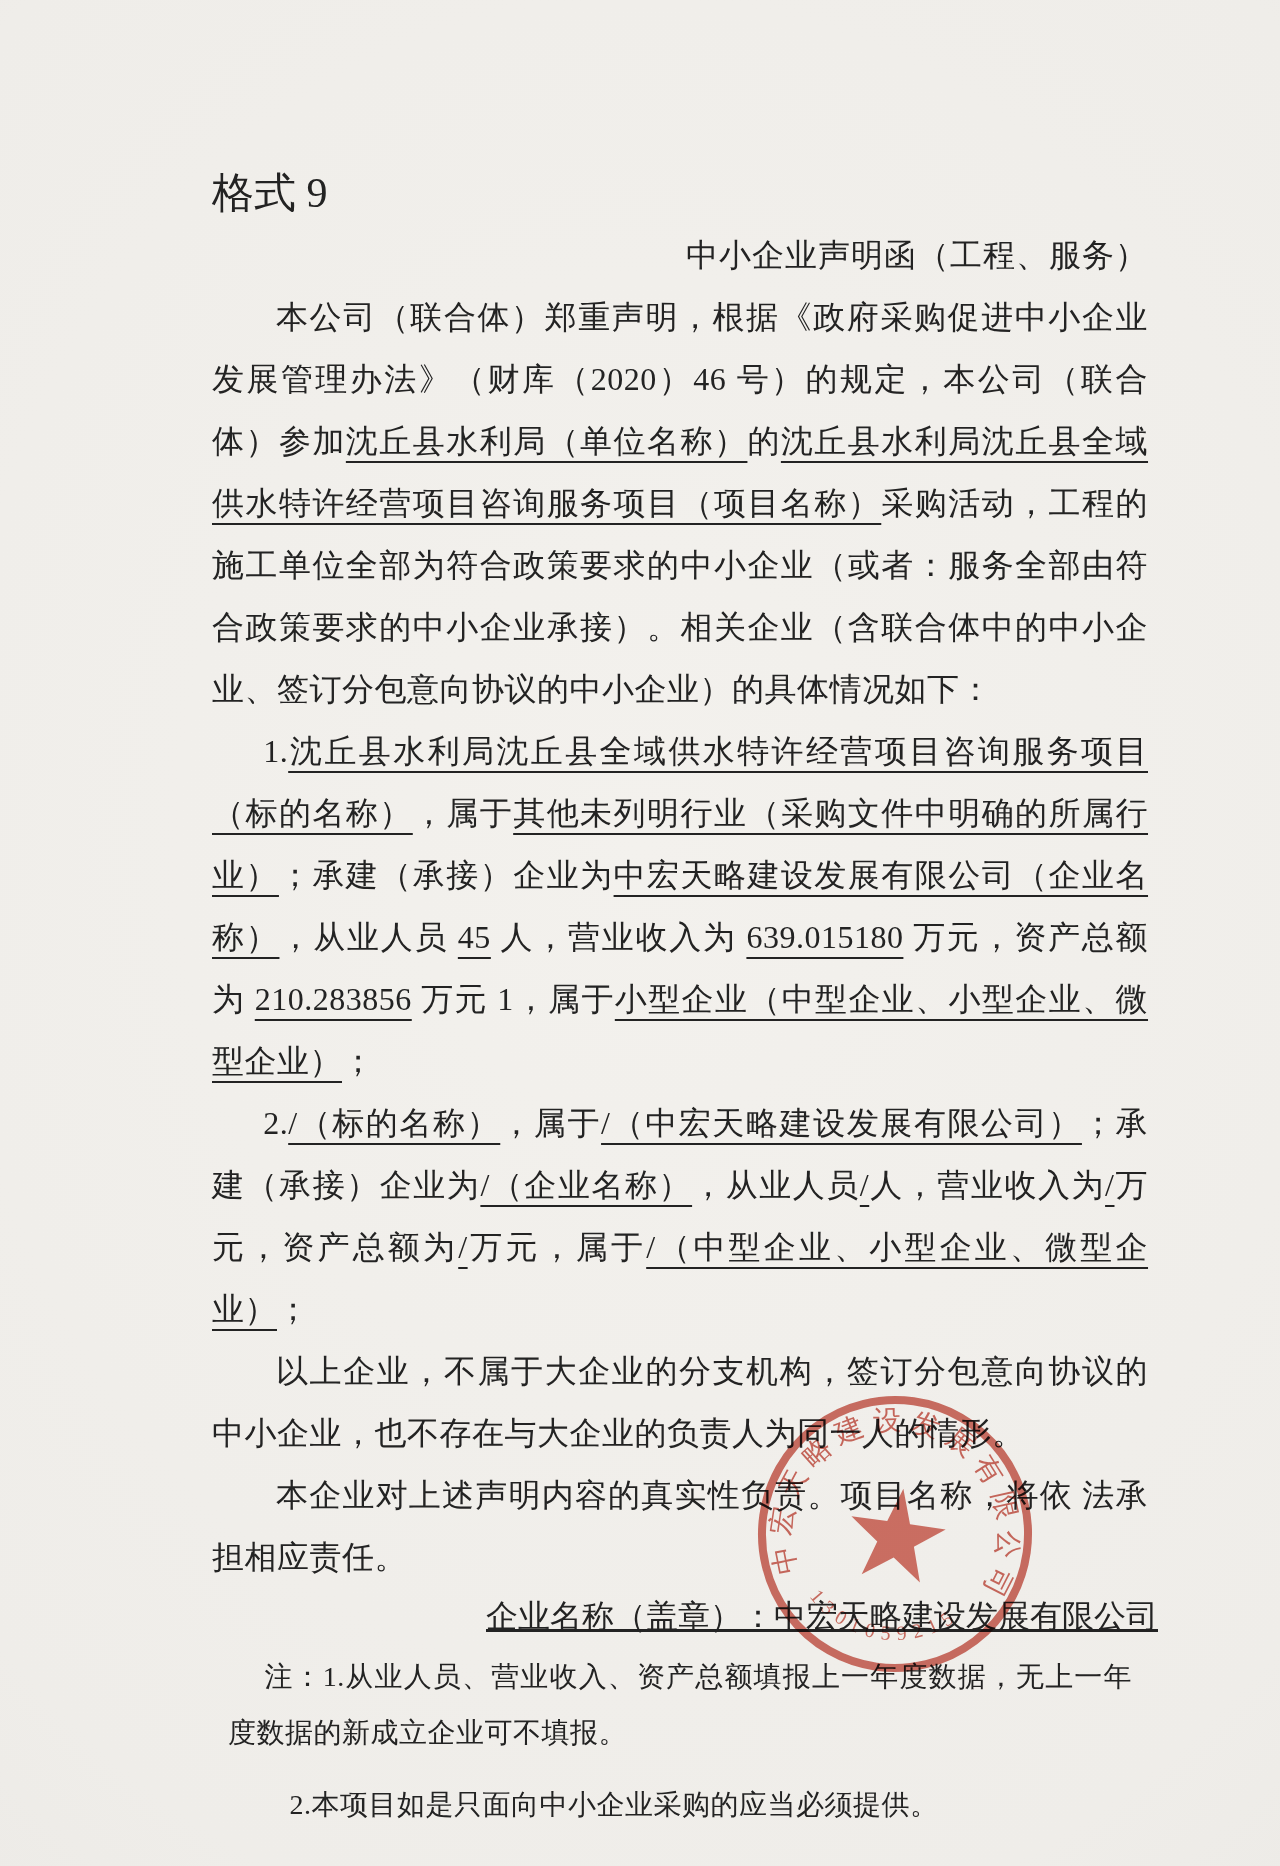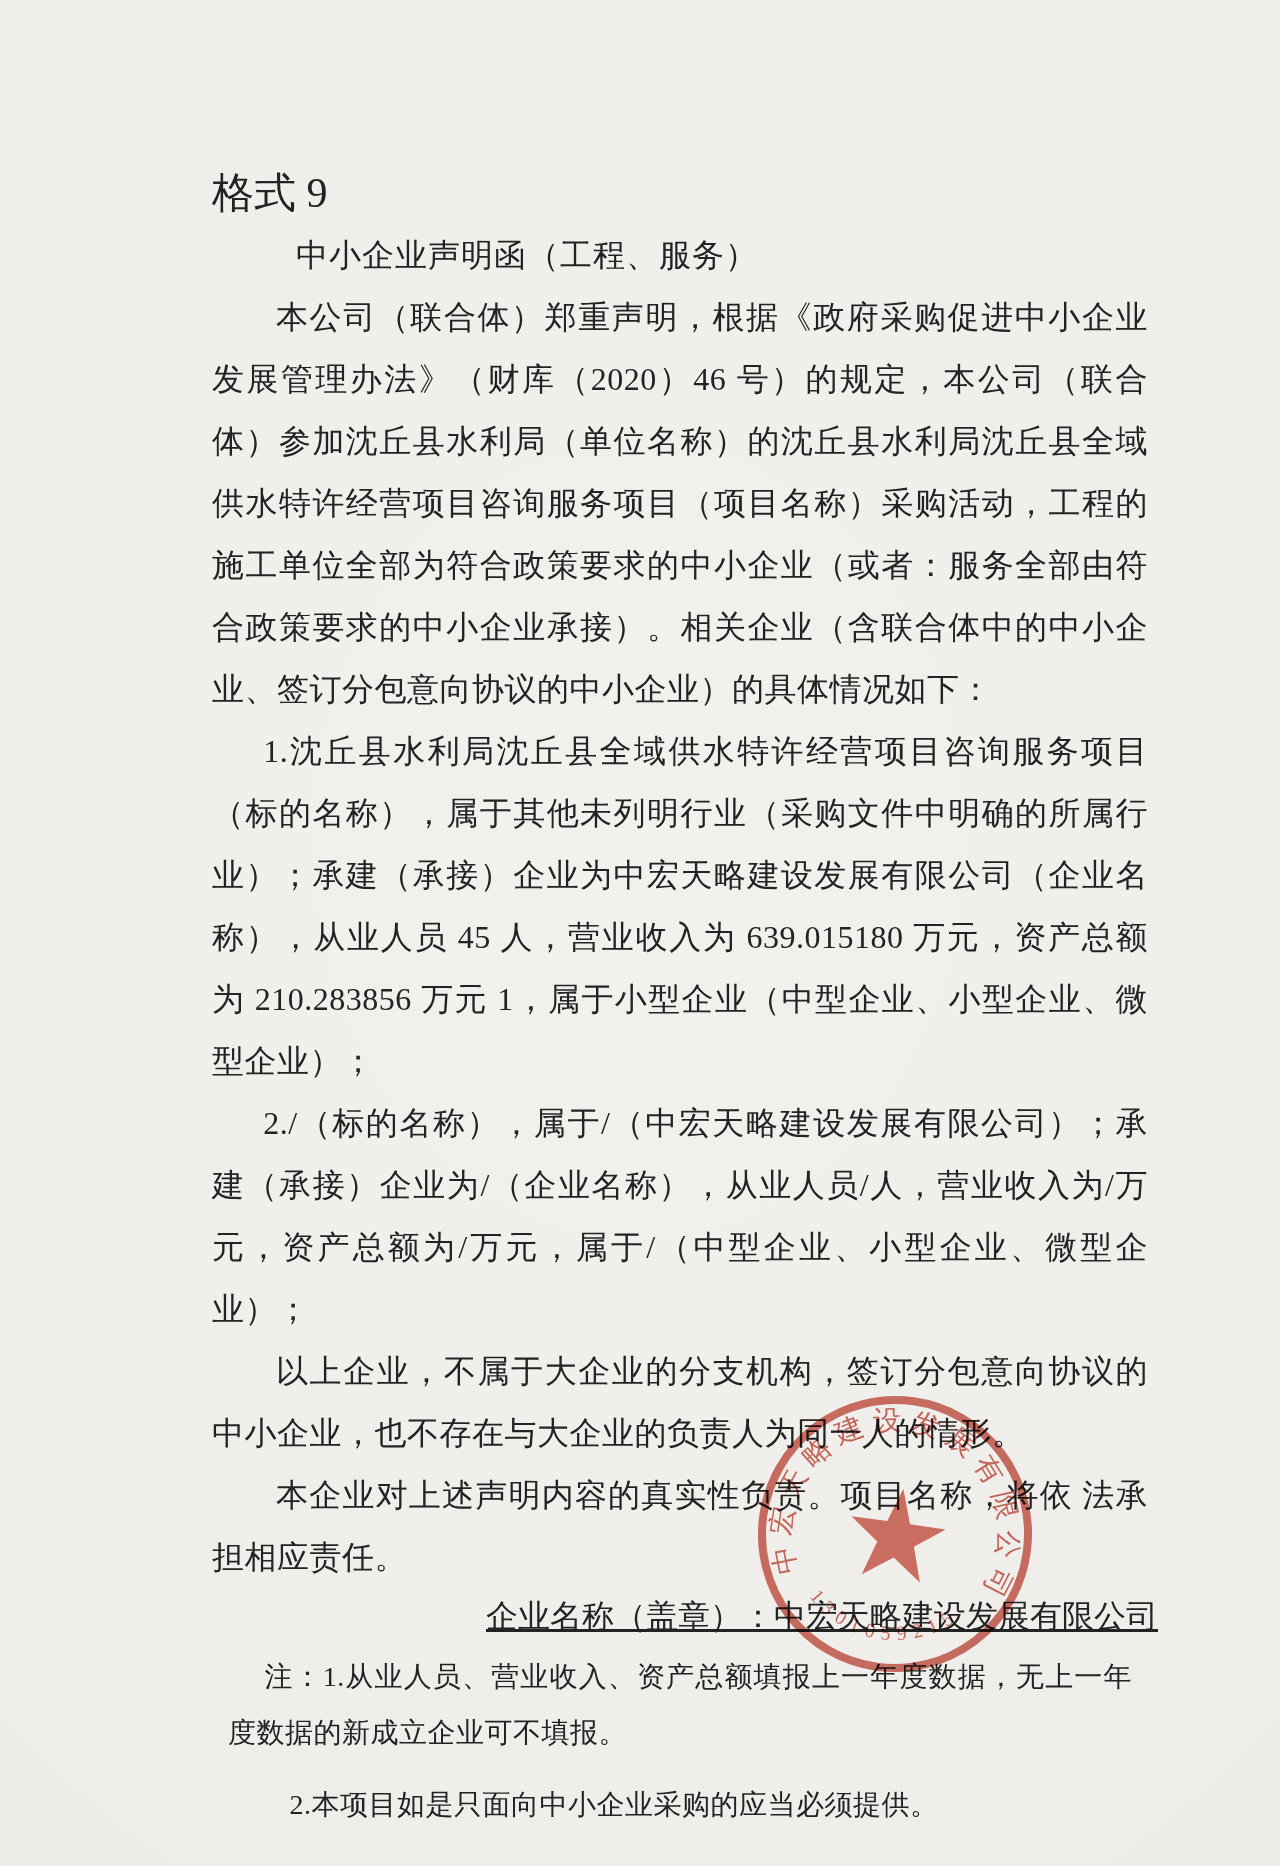--- a/index.html
+++ b/index.html
@@ -17,34 +17,35 @@
     padding:162px 132px 0 212px;
     width:936px;
   }
   .format-label{
     font-size:42px;
     line-height:62px;
   }
   .doc-title{
     font-size:32px;
     line-height:62px;
-    text-align:left;
+    text-align:right;
     padding-left:84px;
     letter-spacing:1px;
   }
   p.body-par{
     margin:0;
     font-size:32px;
     line-height:62px;
     text-align:justify;
     text-indent:2em;
     letter-spacing:0.5px;
   }
   p.body-par.numbered{text-indent:1.6em;}
   .u{
+    text-decoration:underline;
     text-decoration-thickness:2px;
     text-underline-offset:9px;
     text-decoration-skip-ink:none;
     margin-top:40px;
   }
   .sig-line{
     font-size:32px;
     line-height:57px;
     white-space:nowrap;
   }

